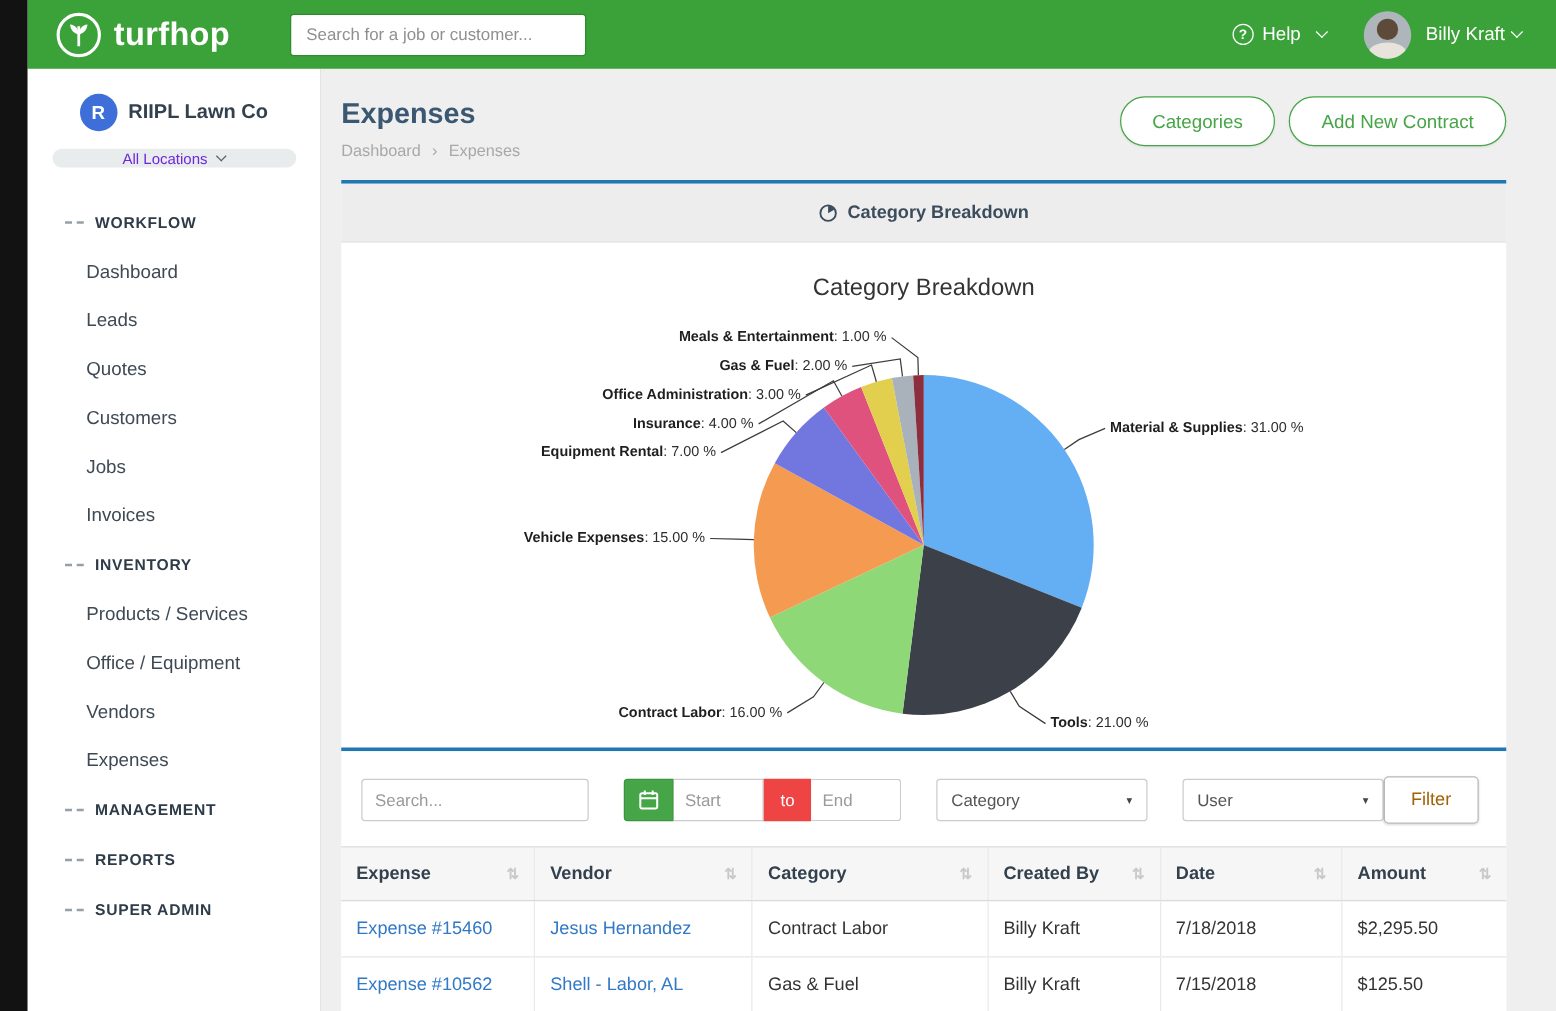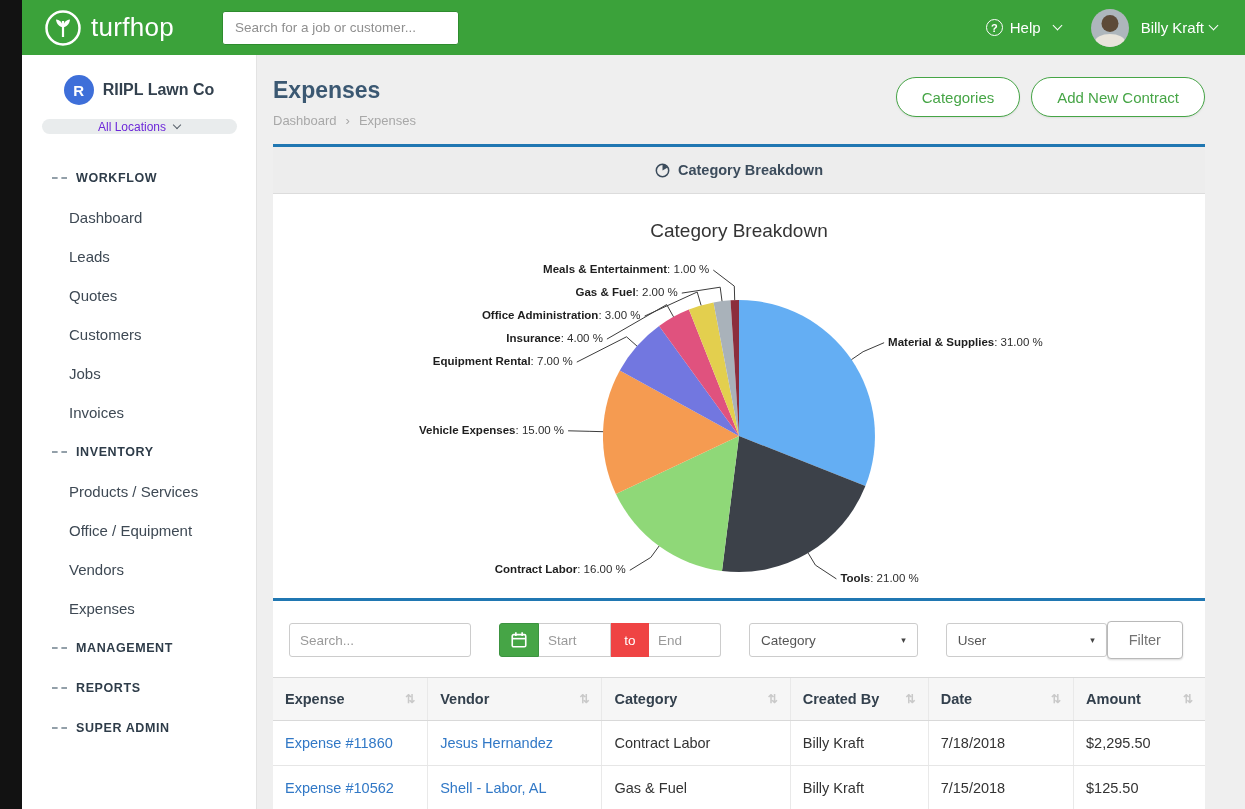--- a/index.html
+++ b/index.html
@@ -3,21 +3,21 @@
 <meta charset="utf-8">
 <style>
   *{margin:0;padding:0;box-sizing:border-box}
   html,body{width:1245px;height:809px;overflow:hidden;background:#efefef;font-family:"Liberation Sans",sans-serif}
   a{text-decoration:none}
   
   .strip{position:absolute;left:0;top:0;width:22px;height:809px;background:#121212;z-index:40}
   
   .topbar{position:relative;margin-left:22px;height:55px;background:#3ba23a;display:flex;align-items:center;padding:0 28px 0 22px;color:#fff}
   .logo{display:flex;align-items:center;gap:9px}
-  .logo-text{font-size:26px;font-weight:400;letter-spacing:.3px}
+  .logo-text{font-size:26px;font-weight:700;letter-spacing:.3px}
   .top-search{margin-left:48px;width:237px;height:34px;border:1px solid #2e8c2e;border-radius:3px;padding:0 12px;font-size:13.5px;color:#333;outline:none}
   .top-search::placeholder{color:#8f8f8f}
   .top-right{margin-left:auto;display:flex;align-items:center}
   .help{display:flex;align-items:center;gap:7px;font-size:15px;cursor:pointer}
   .qcircle{width:17px;height:17px;border:1.5px solid #fff;border-radius:50%;display:flex;align-items:center;justify-content:center;font-size:11px;font-weight:700}
   .chev{display:inline-block;width:7px;height:7px;border-right:1.5px solid currentColor;border-bottom:1.5px solid currentColor;transform:rotate(45deg);margin:-4px 0 0 6px}
   .avatar{width:38px;height:38px;border-radius:50%;background:#aeb6bc;position:relative;overflow:hidden;margin:0 12px 0 30px;flex:none;cursor:pointer}
   .avatar::before{content:"";position:absolute;left:50%;top:6px;transform:translateX(-50%);width:17px;height:17px;border-radius:50%;background:#5d4a38}
   .avatar::after{content:"";position:absolute;left:50%;top:25px;transform:translateX(-50%);width:30px;height:16px;border-radius:50% 50% 0 0;background:#e9e4db}
   .username{font-size:15px;cursor:pointer;display:flex;align-items:center}
@@ -56,21 +56,21 @@
   .f-search{width:182px;height:34px;border:1px solid #ccc;border-radius:3px;padding:0 10px;font-size:13.5px;color:#a16207;outline:none}
   .f-search::placeholder,.d-input::placeholder{color:#9a9a9a}
   .dategroup{display:flex;margin-left:28px;height:34px}
   .cal-btn{width:40px;background:#46a546;border:1px solid #3c9340;border-radius:3px 0 0 3px;display:flex;align-items:center;justify-content:center;cursor:pointer}
   .d-input{width:72px;border:1px solid #ccc;border-left:none;padding:0 9px;font-size:13.5px;color:#555;outline:none}
   .to-badge{width:38px;background:#ef4444;color:#fff;display:flex;align-items:center;justify-content:center;font-size:13.5px}
   .d-end{border-left:none;border-radius:0 3px 3px 0}
   .selectbox{margin-left:28px;width:172px;height:34px;border:1px solid #ccc;border-radius:3px;display:flex;align-items:center;justify-content:space-between;padding:0 11px;font-size:13.5px;color:#555;cursor:pointer;background:#fff}
   .sel-user{width:164px}
   .sel-arrow{font-size:9px;color:#444}
-  .filter-btn{margin-left:auto;margin-right:6px;width:78px;height:38px;background:#fff;border:1px solid #b9b9b9;border-radius:4px;font-size:14.5px;color:#737373;cursor:pointer;box-shadow:0 1px 2px rgba(0,0,0,.15);font-family:"Liberation Sans",sans-serif}
+  .filter-btn{margin-left:auto;margin-right:6px;width:78px;height:38px;background:#fff;border:1px solid #b9b9b9;border-radius:4px;font-size:14.5px;color:#a16207;cursor:pointer;box-shadow:0 1px 2px rgba(0,0,0,.15);font-family:"Liberation Sans",sans-serif}
   
   .exp-table{width:100%;border-collapse:collapse;background:#fff;table-layout:fixed}
   .exp-table th{background:#f6f6f6;border-top:1px solid #d9d9d9;border-bottom:1px solid #d9d9d9;padding:13px 12px;font-size:14.5px;color:#33404d;text-align:left;font-weight:700;cursor:pointer}
   .th-inner{display:flex;justify-content:space-between;align-items:center}
   .sort-icon{color:#c9c9c9;font-size:12px;margin-left:4px}
   .exp-table td{padding:14px 12px;font-size:14.5px;color:#333;border-bottom:1px solid #e6e6e6;background:#fff}
   .exp-table th + th,.exp-table td + td{border-left:1px solid #e9e9e9}
   .exp-table col:nth-child(1){width:16.6%}
   .exp-table col:nth-child(2){width:18.7%}
   .exp-table col:nth-child(3){width:20.2%}
@@ -283,21 +283,21 @@
             <th>
               <div class="th-inner">
                 <span>Amount</span>
                 <span class="sort-icon">⇅</span>
               </div>
             </th>
           </tr>
       </thead>
       <tbody>
           <tr>
-            <td><a href="#" class="tlink">Expense #11860</a></td>
+            <td><a href="#" class="tlink">Expense #15460</a></td>
             <td><a href="#" class="tlink">Jesus Hernandez</a></td>
             <td>Contract Labor</td>
             <td>Billy Kraft</td>
             <td>7/18/2018</td>
             <td>$2,295.50</td>
           </tr>
           <tr>
             <td><a href="#" class="tlink">Expense #10562</a></td>
             <td><a href="#" class="tlink">Shell - Labor, AL</a></td>
             <td>Gas &amp; Fuel</td>

